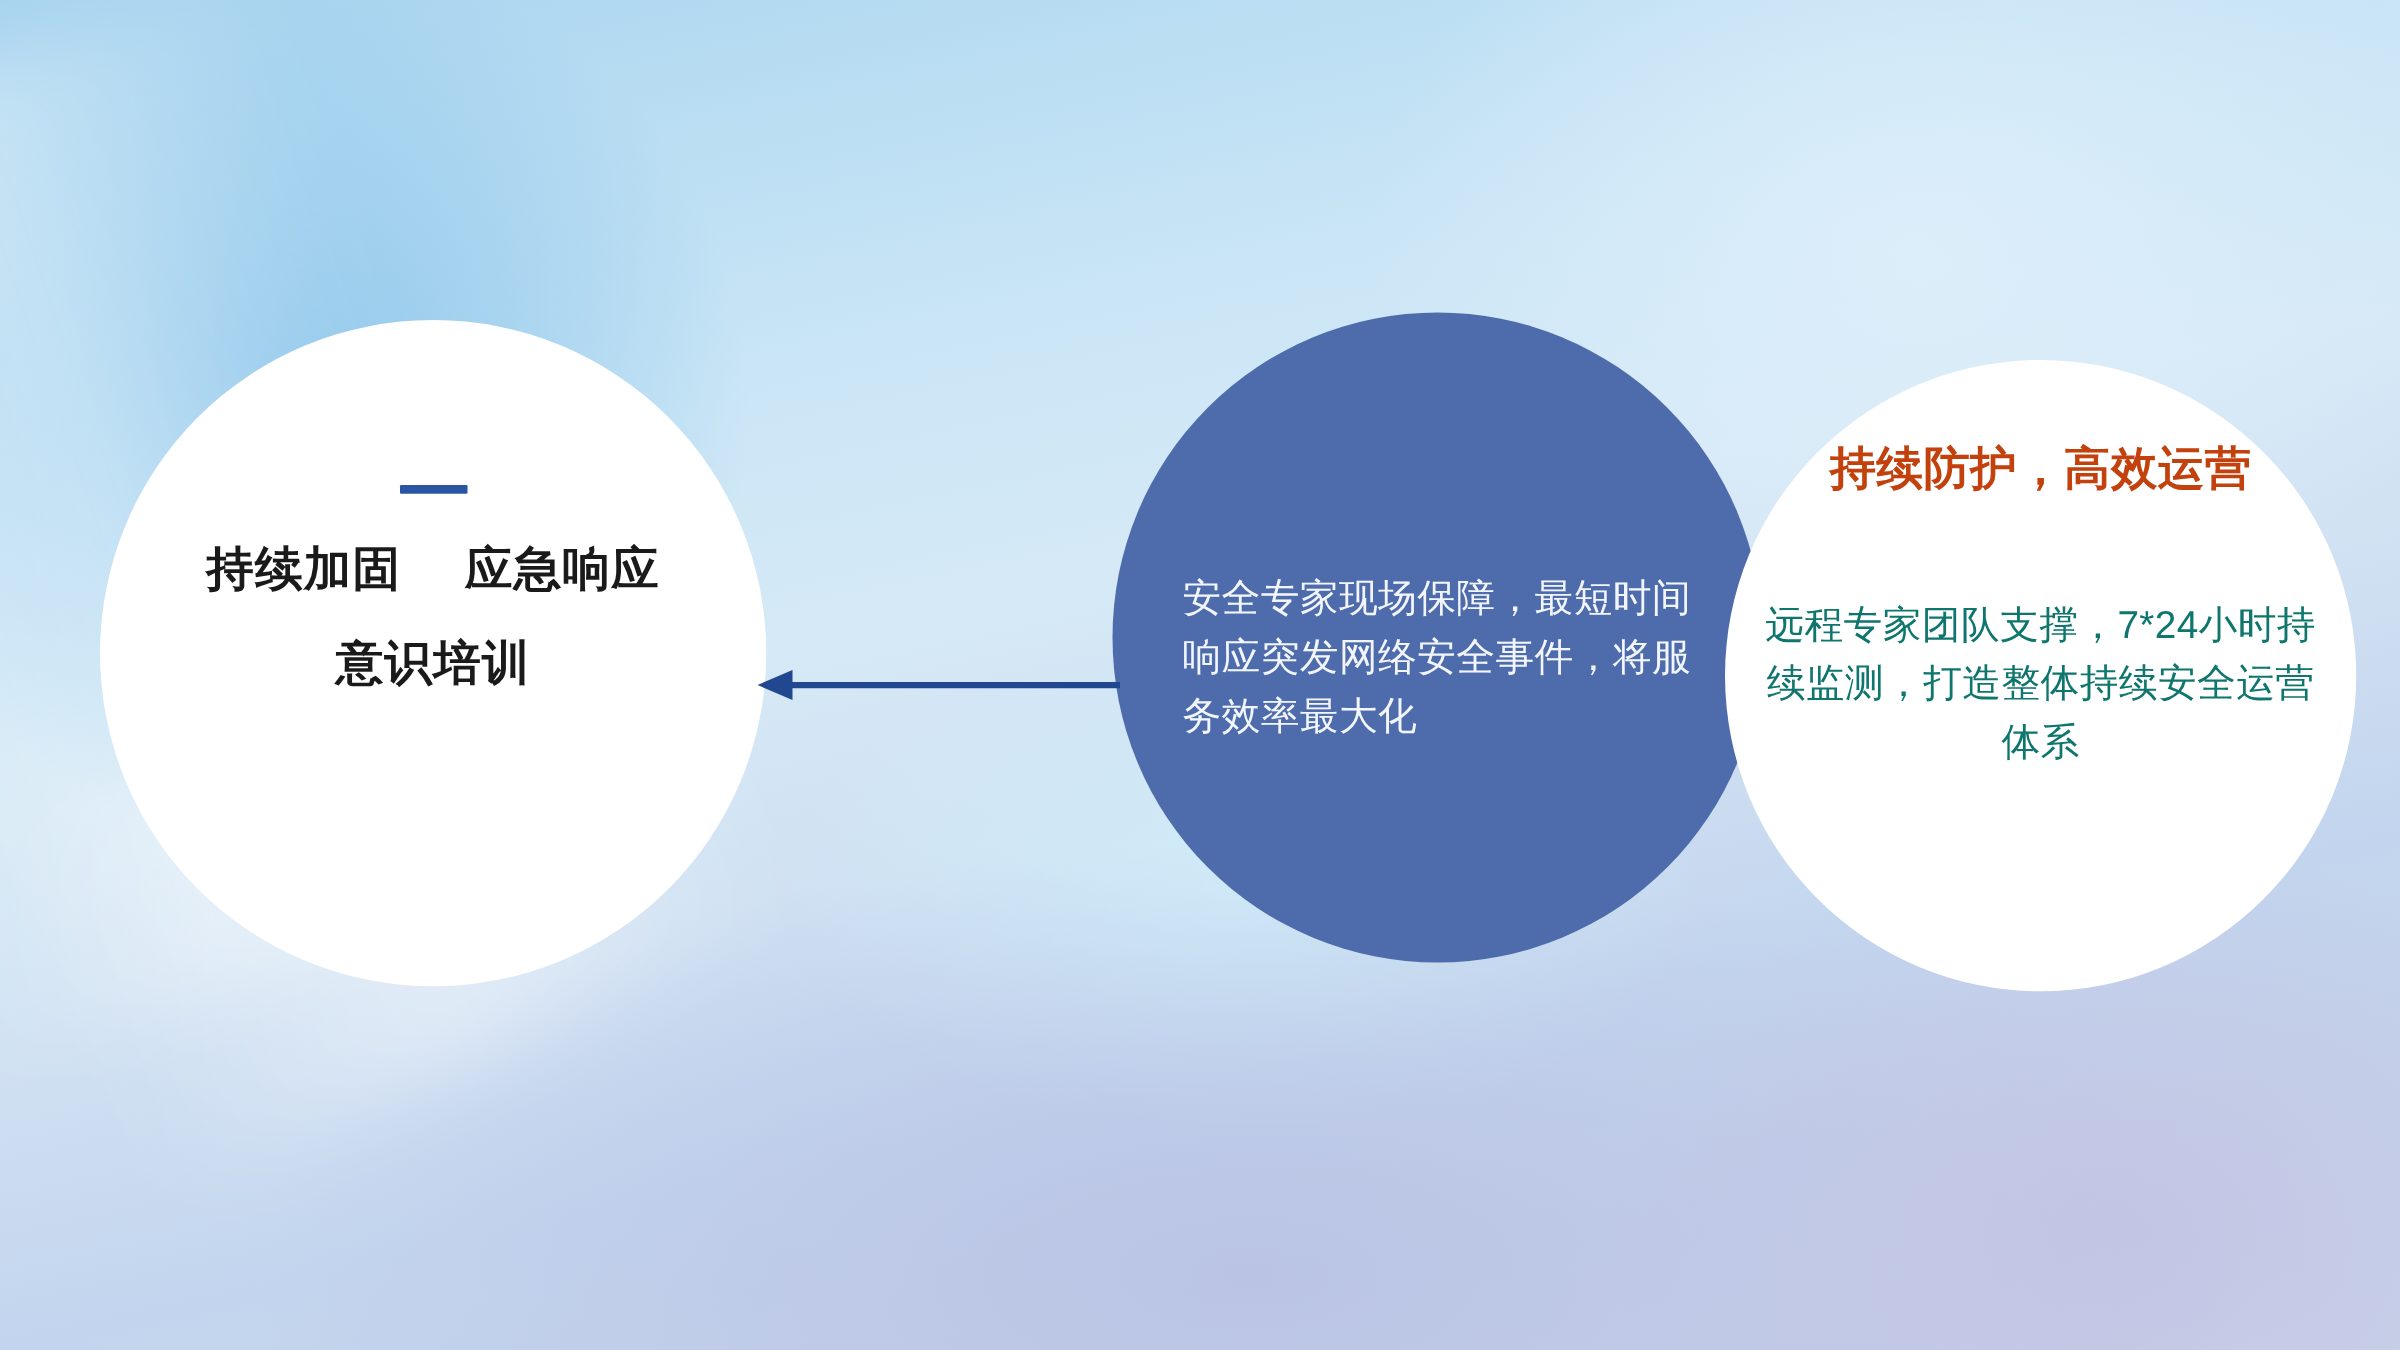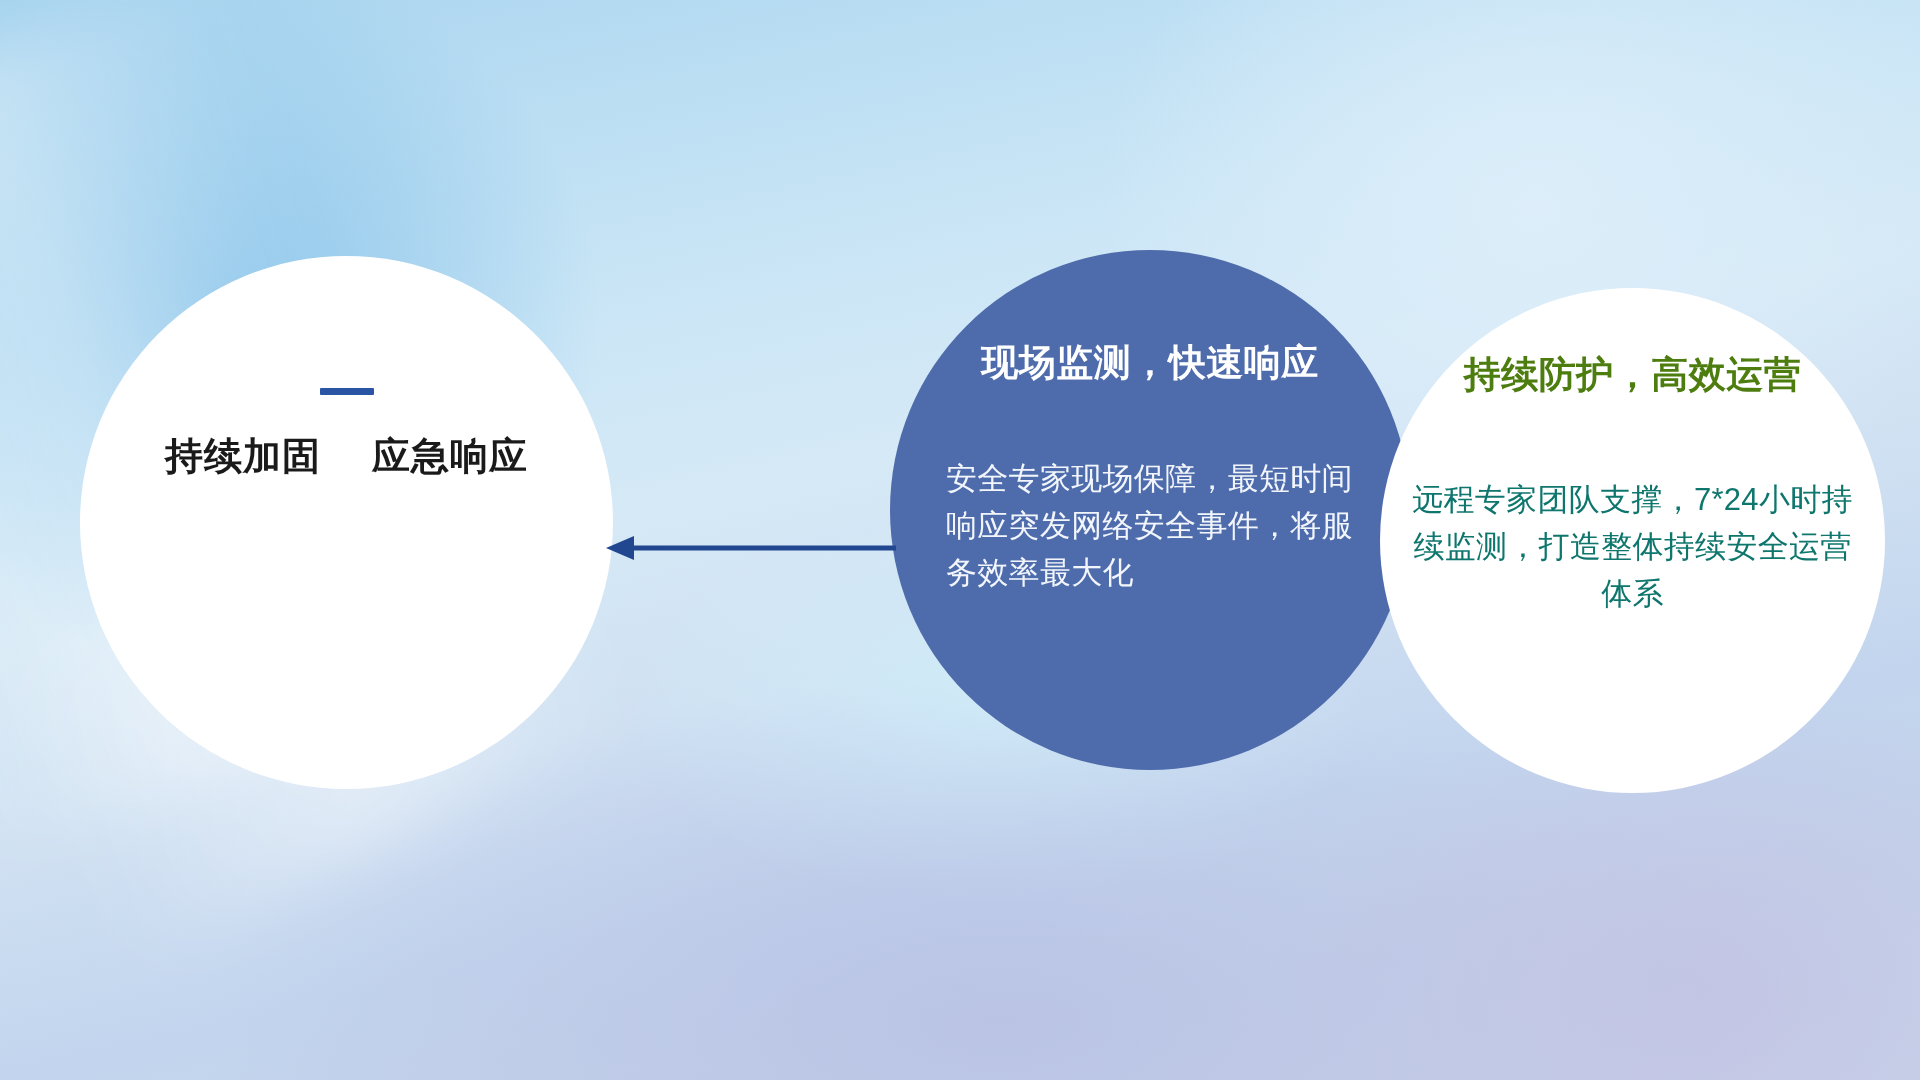--- a/index.html
+++ b/index.html
@@ -177,21 +177,21 @@
     height: 505px;
     background: #ffffff;
     z-index: 5;
   }
   .circle-right .right-title {
     position: absolute;
     left: 20px;
     right: 20px;
     top: 62px;
     text-align: center;
-    color: #4d7c0f;
+    color: #c2410c;
     font-size: 37px;
     font-weight: bold;
     letter-spacing: 0.5px;
     white-space: nowrap;
   }
   .circle-right .right-body {
     position: absolute;
     left: 32px;
     right: 32px;
     top: 188px;
@@ -228,32 +228,34 @@
   <div class="bg-streak-b"></div>
 
   <div class="circle circle-left">
     <div class="inner">
       <div class="accent-dash"></div>
       <div class="left-line">
         <span>持续加固</span>
         <span class="gap"></span>
         <span>应急响应</span>
       </div>
+      <div class="left-line">
+        <span>意识培训</span>
+      </div>
     </div>
   </div>
 
   <div class="arrow-wrap">
     <svg width="300" height="60" viewBox="0 0 300 60">
       <line x1="296" y1="30" x2="26" y2="30" stroke="#20478f" stroke-width="5"></line>
       <polygon points="6,30 34,18 34,42" fill="#20478f"></polygon>
     </svg>
   </div>
 
   <div class="circle circle-mid">
-    <div class="mid-title">现场监测，快速响应</div>
     <div class="mid-body">安全专家现场保障，最短时间响应突发网络安全事件，将服务效率最大化</div>
   </div>
 
   <div class="circle circle-right">
     <div class="right-title">持续防护，高效运营</div>
     <div class="right-body">远程专家团队支撑，7*24小时持续监测，打造整体持续安全运营体系</div>
   </div>
 
 </div>
 

